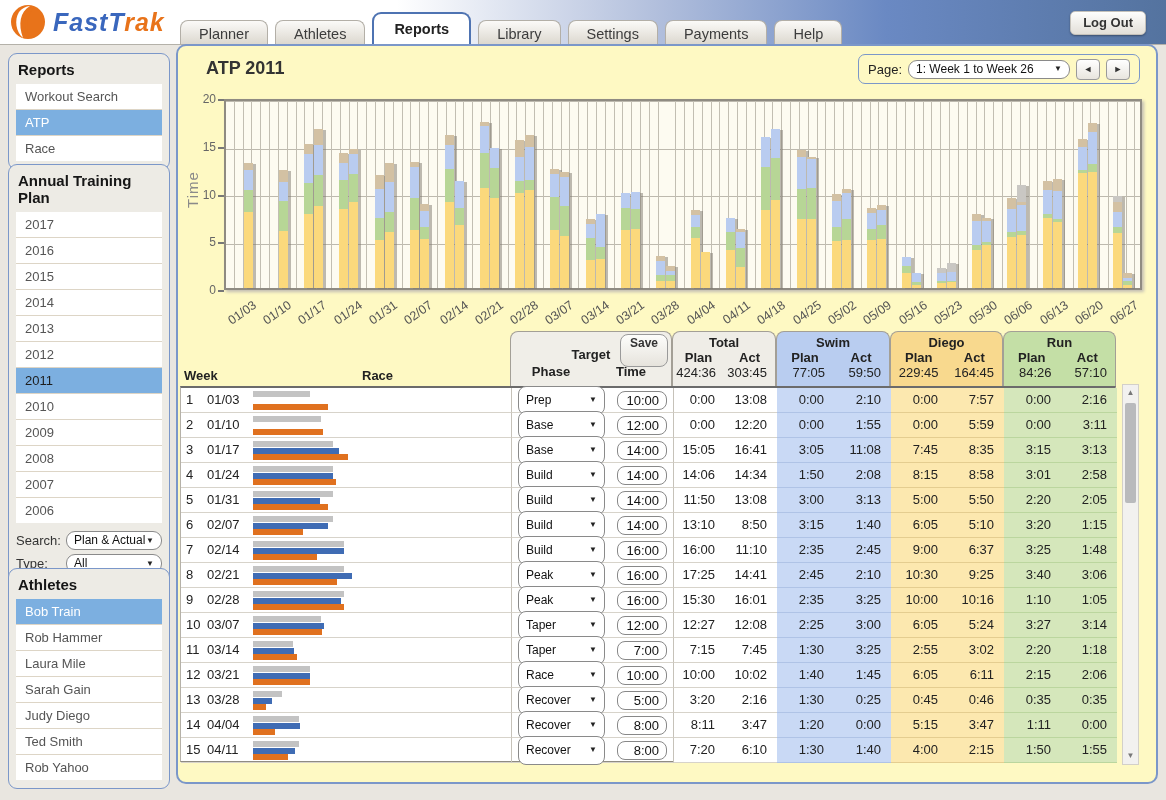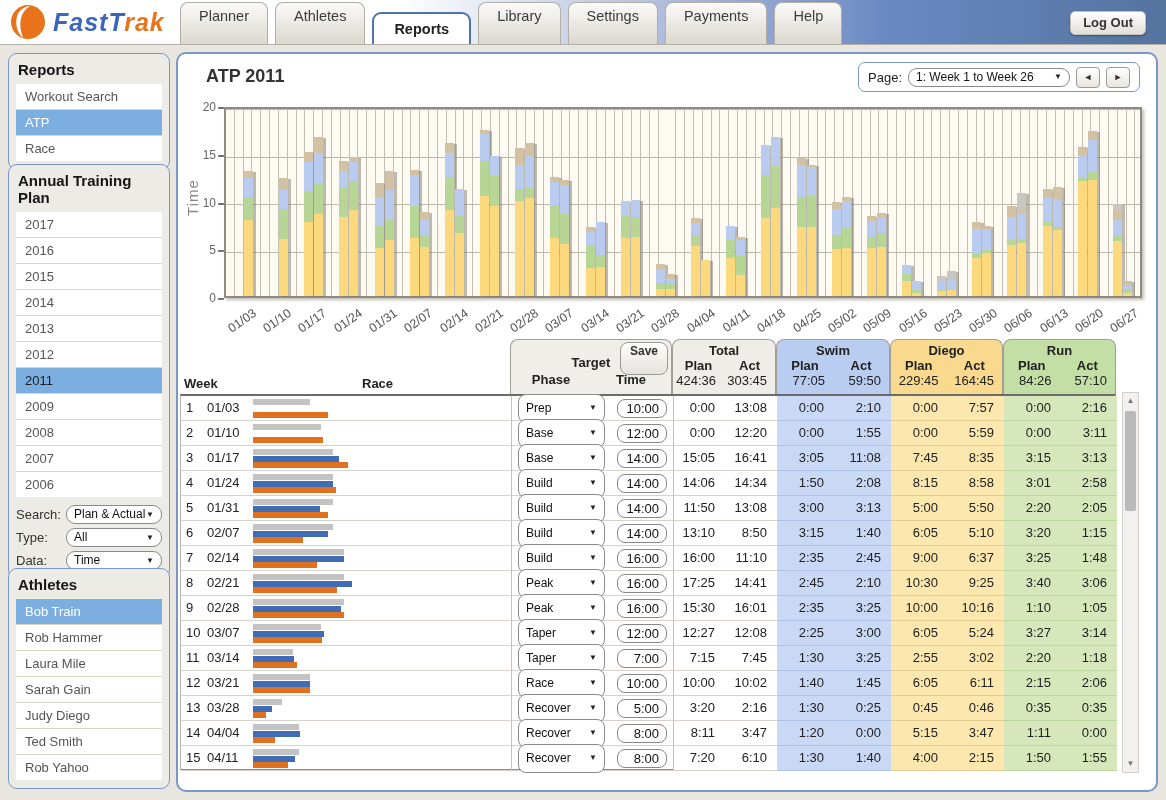--- a/index.html
+++ b/index.html
@@ -16,21 +16,21 @@
     position:absolute; left:0; top:0; width:1166px; height:45px;
     background: linear-gradient(90deg,#ffffff 0%,#ffffff 34%,#b3c0dd 56%,#6a89c3 76%,#54739f 100%);
     border-bottom:1px solid #b4b1a9;
   }
   .logo { position:absolute; left:10px; top:4px; display:flex; align-items:center; gap:7px; }
   .logo-ball { width:36px; height:36px; }
   .brand { font-size:25px; font-weight:bold; font-style:italic; letter-spacing:1px; }
   .brand .b1 { color:#3a67bd; } .brand .b2 { color:#e8731a; }
   .tabs { position:absolute; left:180px; bottom:0; display:flex; align-items:flex-end; gap:7px; }
   .tab {
-    padding:5px 18px 20px; background:linear-gradient(#fbfaf8,#dcd8cf);
+    padding:5px 18px 2px; background:linear-gradient(#fbfaf8,#dcd8cf);
     border:1px solid #b3afa7; border-bottom:none; border-radius:8px 8px 0 0;
     font-size:14.5px; color:#3c3c3c; cursor:pointer; white-space:nowrap;
   }
   .tab.active {
     background:#ffffff; border:2px solid #4e73b2; border-bottom:none;
     font-weight:bold; color:#222; padding:7px 20px 7px; border-radius:9px 9px 0 0;
   }
   .logout {
     position:absolute; right:20px; top:11px; padding:3px 12px 4px;
     background:linear-gradient(#fefefd,#e2dfd8); border:1px solid #c4c1ba; border-radius:5px;
@@ -54,22 +54,22 @@
   .frow { display:flex; align-items:center; margin-top:4px; gap:4px; }
   .frow label { width:46px; font-size:13px; color:#333; }
   .fselect {
     flex:1; display:flex; align-items:center; justify-content:space-between;
     background:#fff; border:1px solid #8a8a8a; border-radius:9px;
     padding:1px 7px 2px; font-size:12px; color:#111; cursor:pointer; min-height:19px;
   }
   .fselect .car { font-size:8px; color:#222; }
   
   .main {
-    position:absolute; left:176px; top:52px; width:982px; height:740px;
-    background:#ffffff; border:2px solid #7b97c9; border-radius:10px;
+    position:absolute; left:176px; top:44px; width:982px; height:740px;
+    background:#fef9c3; border:2px solid #7b97c9; border-radius:10px;
   }
   .page-title { position:absolute; left:28px; top:12px; font-size:18px; font-weight:bold; color:#333; }
   .pagebox {
     position:absolute; right:16px; top:8px; height:30px;
     border:1.5px solid #7b97c9; border-radius:7px;
     display:flex; align-items:center; gap:6px; padding:0 9px; font-size:13px; color:#222;margin-left:36px;
   }
   .pagebox .fselect { flex:none; width:162px; }
   .pgbtn {
     width:24px; height:21px; background:linear-gradient(#fff,#e8e5de); border:1px solid #9a9a9a;
@@ -199,20 +199,21 @@
   <section class="spanel" style="top:164px;">
     <h2>Annual Training Plan</h2>
     <div class="slist" id="years-list">
         <div class="sitem">2017</div>
         <div class="sitem">2016</div>
         <div class="sitem">2015</div>
         <div class="sitem">2014</div>
         <div class="sitem">2013</div>
         <div class="sitem">2012</div>
         <div class="sitem sel-dark">2011</div>
+        <div class="sitem">2010</div>
         <div class="sitem">2009</div>
         <div class="sitem">2008</div>
         <div class="sitem">2007</div>
         <div class="sitem">2006</div>
       </div>
     <div class="filters" id="filters">
         <div class="frow">
           <label>Search:</label>
           <div class="fselect">
             <span>Plan &amp; Actual</span>

